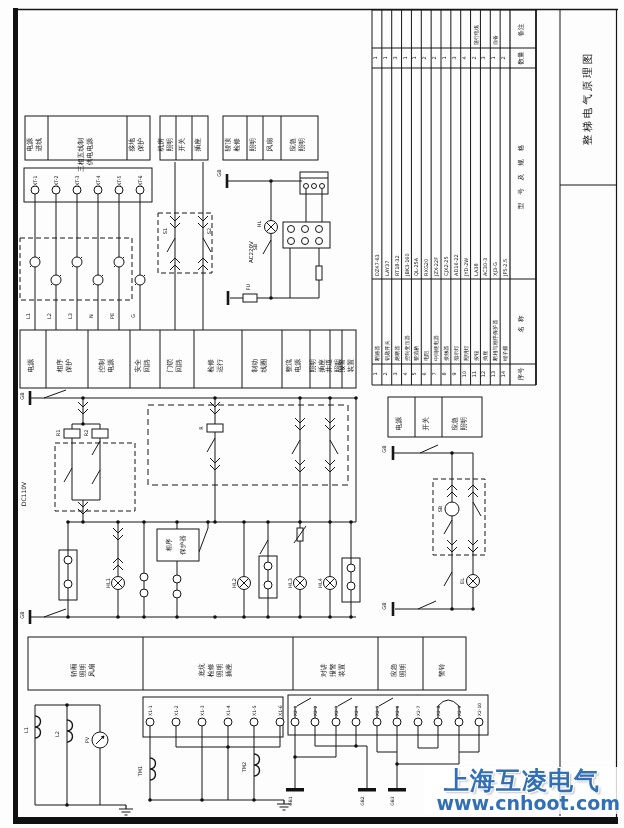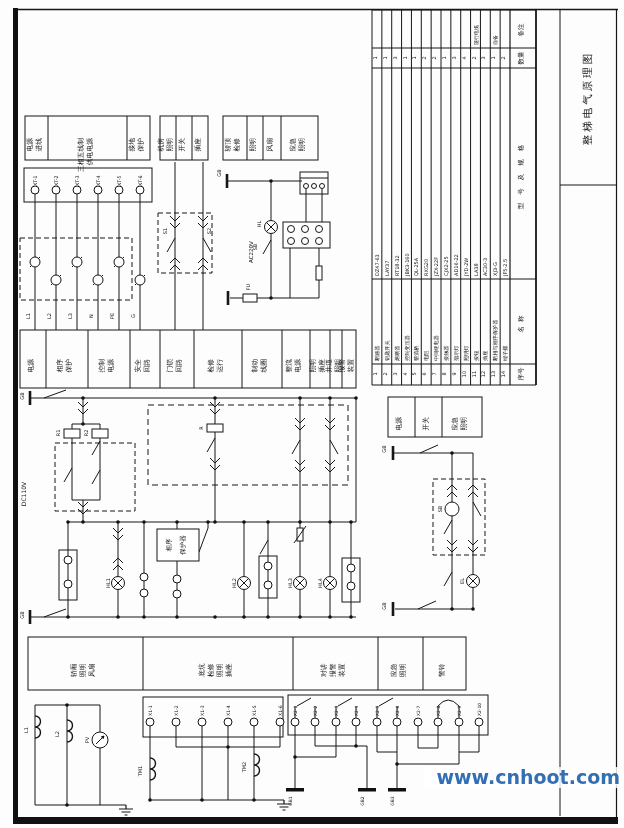--- a/index.html
+++ b/index.html
@@ -412,15 +412,16 @@
       <text x="461" y="716" font-size="4.4" text-anchor="start" transform="rotate(-90 461 716)">X2-9</text>
       <text x="481" y="716" font-size="4.4" text-anchor="start" transform="rotate(-90 481 716)">X2-10</text>
       <text x="292" y="801" font-size="4.5" text-anchor="middle" transform="rotate(-90 292 801)">GB1</text>
       <text x="364" y="801" font-size="4.5" text-anchor="middle" transform="rotate(-90 364 801)">GB2</text>
       <text x="394" y="801" font-size="4.5" text-anchor="middle" transform="rotate(-90 394 801)">GB3</text>
     </svg>
   <div class="titlebox">
     <span>整梯电气原理图</span>
   </div>
   <div class="watermark">
+    <div class="wm1" style="color: rgb(51, 111, 180);">上海互凌电气</div>
     <div class="wm2" style="color: rgb(51, 111, 180); text-align: right;">www.cnhoot.com</div>
   </div>
 </div>
 
 </body></html>

